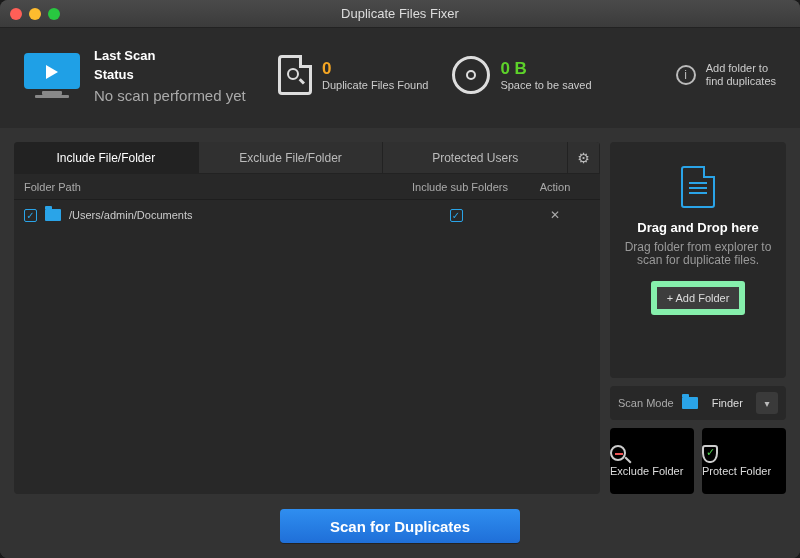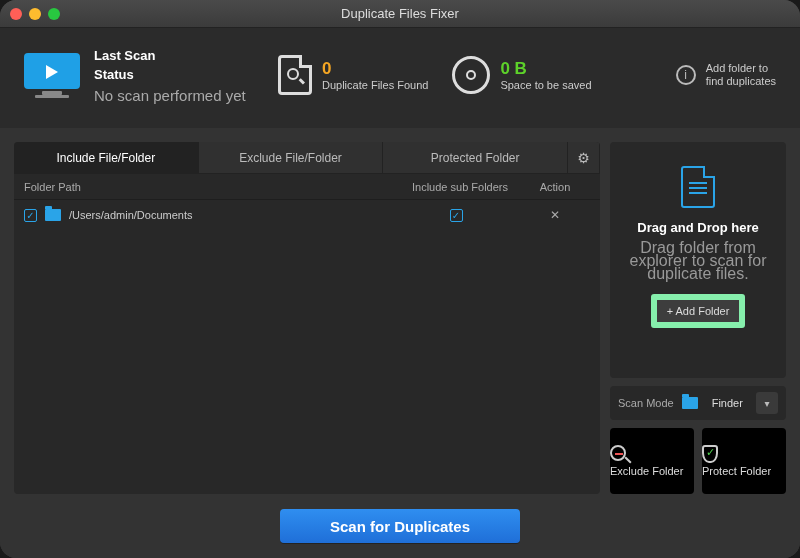--- a/index.html
+++ b/index.html
@@ -1,17 +1,17 @@
 <!DOCTYPE html>
 <html><head>
 <meta charset="utf-8">
 <style>
   * { box-sizing: border-box; margin: 0; padding: 0; font-family: -apple-system, "Helvetica Neue", Arial, sans-serif; }
   body { background: #1a1a1a; width: 800px; height: 558px; overflow: hidden; color: #ccc; font-size: 12px; }
-  .window { width: 800px; height: 558px; background: #3a3a3a; border-radius: 16px; overflow: hidden; display: flex; flex-direction: column; }
+  .window { width: 800px; height: 558px; background: #3a3a3a; border-radius: 8px; overflow: hidden; display: flex; flex-direction: column; }
   .titlebar { height: 28px; background: linear-gradient(#4a4a4a,#3b3b3b); display: flex; align-items: center; position: relative; border-bottom: 1px solid #222; }
   .traffic { display: flex; gap: 7px; margin-left: 10px; }
   .dot { width: 12px; height: 12px; border-radius: 50%; }
   .dot.red { background: #ff5f57; }
   .dot.yellow { background: #febc2e; }
   .dot.green { background: #28c840; }
   .titlebar-title { position: absolute; left: 0; right: 0; text-align: center; font-size: 13px; color: #ddd; pointer-events: none; }
   .header { background: #2b2b2b; padding: 18px 24px 24px; display: flex; align-items: center; gap: 24px; }
   .status-block { display: flex; align-items: center; gap: 14px; flex: 0 0 auto; min-width: 230px;}
   .monitor-icon { width: 56px; height: 44px; position: relative; }
@@ -50,21 +50,21 @@
   .chk { width:13px;height:13px;border:1px solid #2aa4e8; border-radius:2px; display:inline-flex; align-items:center; justify-content:center; color:#2aa4e8; font-size:10px; margin-right:8px;}
   .folder-ico { width:16px;height:12px;background:#2aa4e8;border-radius:1px;display:inline-block;margin-right:8px;position:relative;}
   .folder-ico::before{content:"";position:absolute;top:-3px;left:0;width:7px;height:3px;background:#2aa4e8;border-radius:1px 1px 0 0;}
   .row-x { color:#aaa; font-size:12px; cursor:pointer;}
   .right-panel { width:176px; display:flex; flex-direction:column; gap:8px;}
   .drop { flex:1; background:#282828; border-radius:4px; display:flex; flex-direction:column; align-items:center; padding:16px 12px; text-align:center;}
   .drop-icon { width:34px;height:42px;border:2px solid #2aa4e8;border-radius:3px;position:relative;margin:8px 0 12px;}
   .drop-icon::before{content:"";position:absolute;right:-2px;top:-2px;width:10px;height:10px;background:#282828;border-bottom:2px solid #2aa4e8;border-left:2px solid #2aa4e8;}
   .drop-icon .lines{position:absolute;left:6px;top:14px;right:6px;height:2px;background:#2aa4e8;box-shadow:0 5px 0 #2aa4e8,0 10px 0 #2aa4e8;}
   .drop-title { font-size:13px; font-weight:600; color:#fff; margin-bottom:6px;}
-  .drop-sub { font-size:16px; color:#999; line-height:13px; margin-bottom:14px;}
+  .drop-sub { font-size:12px; color:#999; line-height:13px; margin-bottom:14px;}
   .btn { background:#3d3d3d; border:6px solid #86efac; color:#ddd; border-radius:3px; padding:5px 10px; font-size:11px; cursor:pointer;}
   .scanmode { background:#282828; border-radius:4px; height:34px; display:flex; align-items:center; padding:0 8px; font-size:11px; color:#aaa;}
   .scanmode .sel { flex:1; margin-left:8px; display:flex; align-items:center; gap:6px; color:#ddd;}
   .scanmode .chev { width:22px;height:22px;background:#3a3a3a;border-radius:3px;display:flex;align-items:center;justify-content:center;color:#bbb;font-size:10px;}
   .two { display:flex; gap:8px;}
   .card { flex:1; background:#000000; border-radius:4px; height:66px; display:flex; flex-direction:column; align-items:flex-start; justify-content:center; gap:2px; cursor:pointer;}
   .card .ci { width:18px;height:18px;}
   .card .lbl { font-size:11px; color:#ddd;}
   .mag2 { width:16px;height:16px;border:2px solid #ccc;border-radius:50%;position:relative;}
   .mag2::after{content:"";position:absolute;width:8px;height:2px;background:#ccc;transform:rotate(45deg);left:12px;top:12px;}
@@ -127,21 +127,21 @@
       </div>
     </div>
   </div>
 
   <div class="body">
     <div class="main-row">
       <div class="left-panel">
         <div class="tabs">
           <div class="tab active">Include File/Folder</div>
           <div class="tab">Exclude File/Folder</div>
-          <div class="tab">Protected Folder</div>
+          <div class="tab">Protected Users</div>
           <div class="tab gear">
               <span>⚙</span>
             </div>
         </div>
         <div class="tbl-head">
           <div class="col-path">Folder Path</div>
           <div class="col-sub">Include sub Folders</div>
           <div class="col-act">Action</div>
         </div>
         <div class="tbl-row">

